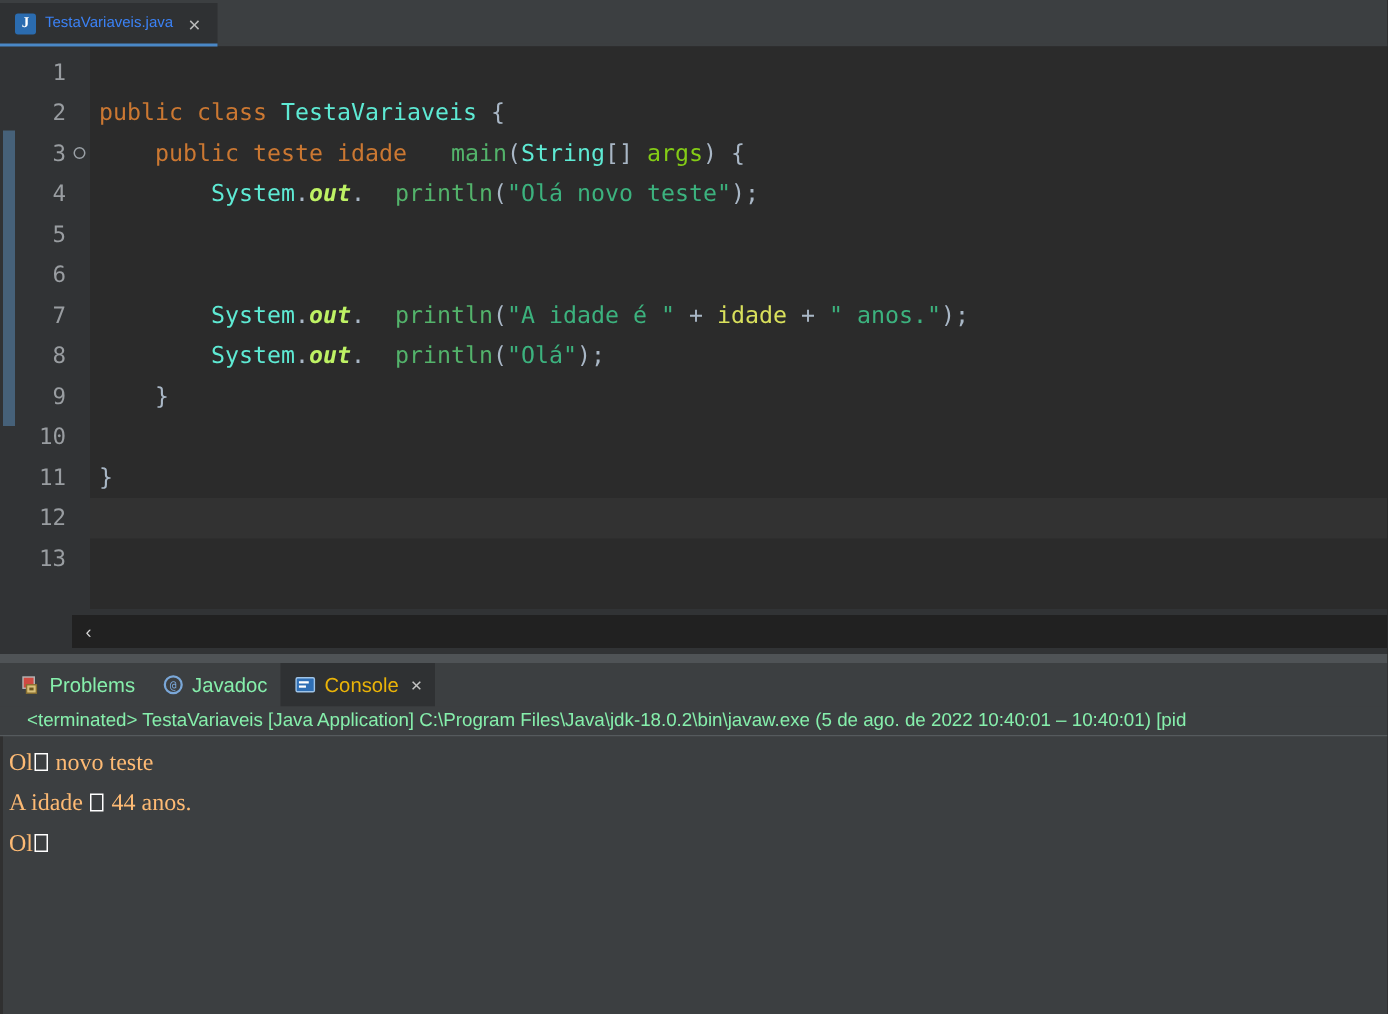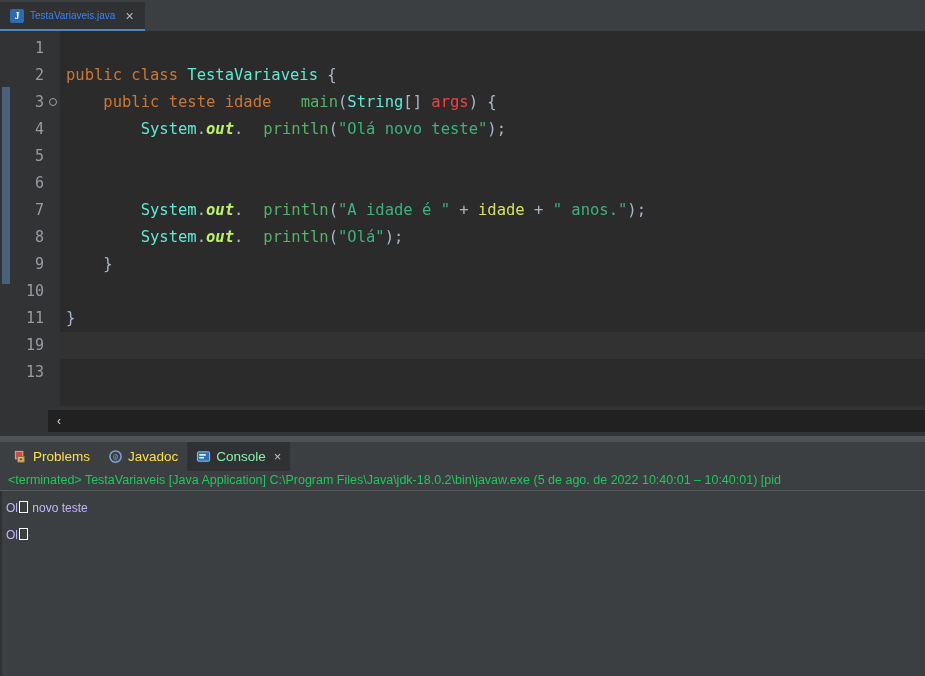--- a/index.html
+++ b/index.html
@@ -151,21 +151,21 @@
     background: #323232;
   }
 
   
   .kw   { color: #cc7832; }
   .type { color: #5eead4; }
   .fn   { color: #53b36b; padding-left: 20px; }
   .str  { color: #3cb27e; }
   .var  { color: #d9e05c; }
   .num  { color: #6897bb; }
-  .id   { color: #ef4444; margin-top: 40px; }
+  .id   { color: #84cc16; margin-top: 40px; }
   .pl   { color: #a9b7c6; }
   .fld  { color: #bef264; font-style: italic; font-weight: bold; text-align: center; }
 
   
   .hscroll-wrap {
     height: 30px;
     background: #313335;
     display: flex;
     align-items: center;
     position: relative;
@@ -215,60 +215,60 @@
     align-items: center;
     gap: 5px;
     height: 29px;
     padding: 0 9px;
     box-sizing: border-box;
   }
   .btab.active {
     background: #2f3133;
   }
   .btab-label {
-    color: #fde047;
+    color: #86efac;
     font-size: 13.5px;
     line-height: 1;
     white-space: nowrap;
   }
-  .btab.active .btab-label { color: #86efac; }
+  .btab.active .btab-label { color: #eab308; }
   .btab-close {
     color: #c4c4c4;
     font-size: 13px;
     margin-left: 3px;
     line-height: 1;
   }
 
   
   .ico { width: 15px; height: 15px; flex: none; display: block; }
 
   .statusline {
     background: #3c3f41;
-    color: #22c55e;
+    color: #86efac;
     font-size: 12.5px;
     line-height: 19px;
     height: 19px;
-    padding-left: 8px;
+    padding-left: 18px;
     white-space: nowrap;
     overflow: hidden;
     flex: none;
     border-bottom: 1px solid #555a5d;
   }
   .console {
     flex: 1;
     background: #3c3f41;
     border-left: 2px solid #303030;
     padding: 4px 0 0 4px;
     box-sizing: border-box;
     overflow: hidden;
   }
   .coutline {
-    color: #c4b5fd;
-    font-family: Liberation Sans, sans-serif;
-    font-size: 12px;
+    color: #fdba74;
+    font-family: Liberation Serif, serif;
+    font-size: 16px;
     line-height: 27px;
     white-space: pre;
   }
   .tofu {
     display: inline-block;
     width: 9px;
     height: 12px;
     border: 1px solid #ffffff;
     box-sizing: border-box;
     position: relative;
@@ -299,21 +299,21 @@
       <div class="lnrow">2</div>
       <div class="lnrow">3<span class="marker-dot"></span></div>
       <div class="lnrow">4</div>
       <div class="lnrow">5</div>
       <div class="lnrow">6</div>
       <div class="lnrow">7</div>
       <div class="lnrow">8</div>
       <div class="lnrow">9</div>
       <div class="lnrow">10</div>
       <div class="lnrow">11</div>
-      <div class="lnrow">19</div>
+      <div class="lnrow">12</div>
       <div class="lnrow">13</div>
     </div>
   <div class="gutter-gap"></div>
   <div class="code" id="codearea">
       <div class="cline">&nbsp;</div>
       <div class="cline"><span class="kw">public </span><span class="kw">class </span><span class="type">TestaVariaveis</span><span class="pl"> {</span></div>
       <div class="cline"><span class="pl">    </span><span class="kw">public </span><span class="kw">teste </span><span class="kw">idade </span><span class="fn">main</span><span class="pl">(</span><span class="type">String</span><span class="pl">[] </span><span class="id">args</span><span class="pl">) {</span></div>
       <div class="cline"><span class="pl">        </span><span class="type">System</span><span class="pl">.</span><span class="fld">out</span><span class="pl">.</span><span class="fn">println</span><span class="pl">(</span><span class="str">"Olá novo teste"</span><span class="pl">);</span></div>
       <div class="cline">&nbsp;</div>
       <div class="cline">&nbsp;</div>
@@ -364,15 +364,16 @@
             <rect x="3.5" y="8.5" width="5" height="1.6" fill="#ffffff"></rect>
           </svg>
         </span>
         <span class="btab-label">Console</span>
         <span class="btab-close">×</span>
       </div>
     </div>
   <div class="statusline">&lt;terminated&gt; TestaVariaveis [Java Application] C:\Program Files\Java\jdk-18.0.2\bin\javaw.exe  (5 de ago. de 2022 10:40:01 – 10:40:01) [pid</div>
   <div class="console" id="console">
       <div class="coutline">Ol<span class="tofu"></span> novo teste</div>
+      <div class="coutline">A idade <span class="tofu"></span> 44 anos.</div>
       <div class="coutline">Ol<span class="tofu"></span></div>
     </div>
 </div>
 
 </body></html>

